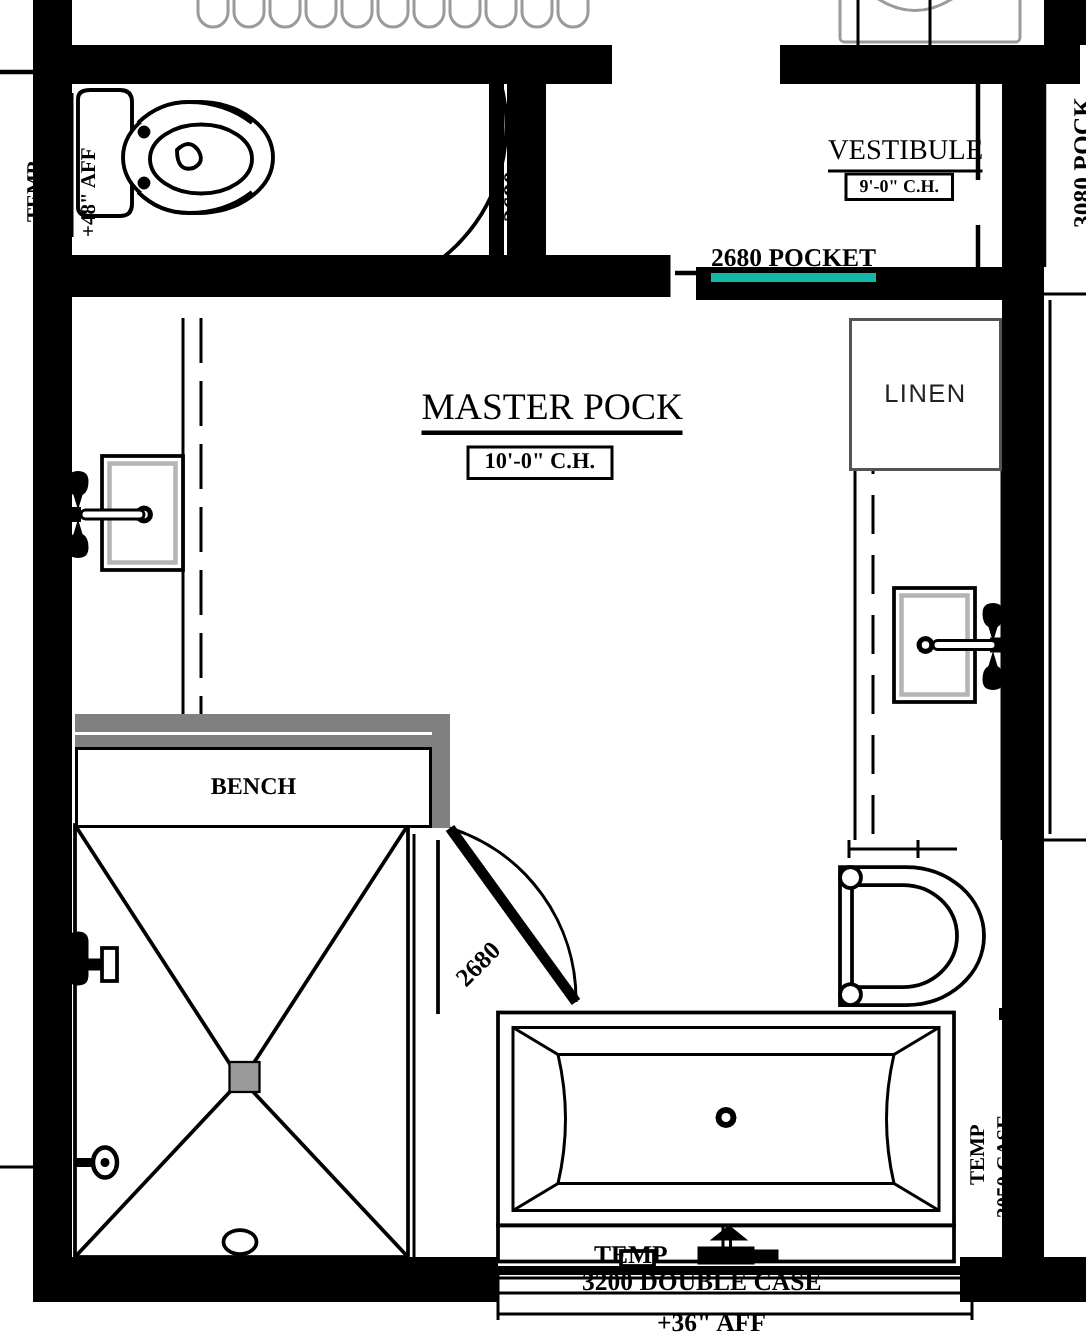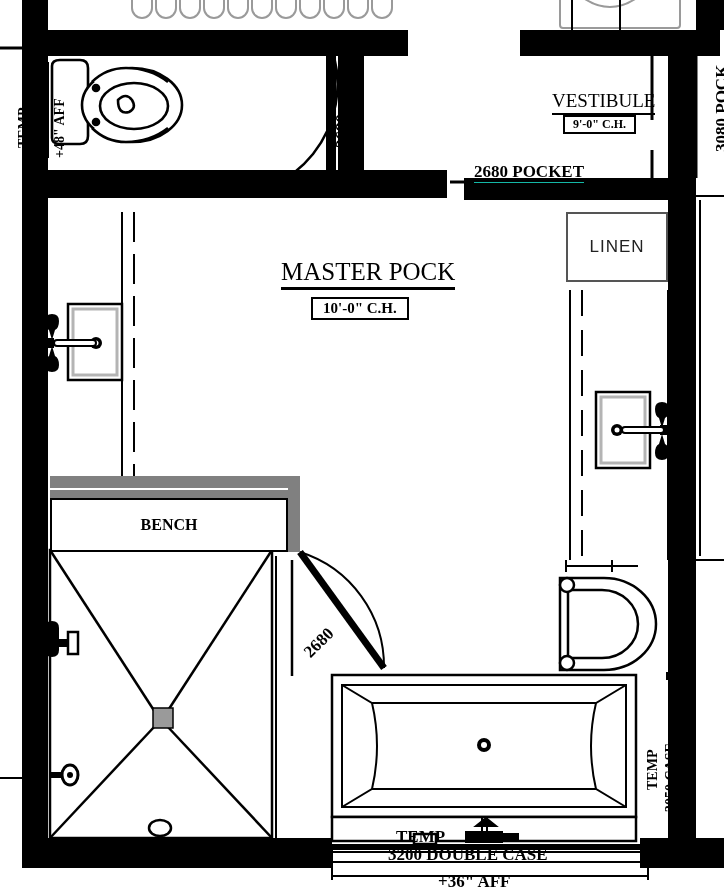--- a/index.html
+++ b/index.html
@@ -56,21 +56,21 @@
     font-size: 17px;
     font-weight: 700;
     font-family: "Liberation Serif", serif;
   }
   .tag-sm {
     font-size: 14px;
     font-weight: 700;
     font-family: "Liberation Serif", serif;
   }
   .tag-u {
-    border-bottom: 1px solid #14b8a6;
+    border-bottom: 6px solid #14b8a6;
   }
   .rot90 { transform: rotate(-90deg); transform-origin: left top; }
   .rotdiag { transform: rotate(-45deg); transform-origin: left top; }
   .linen-box {
     position: absolute;
     box-sizing: border-box;
     border: 2px solid #555;
     background: #ffffff;
     display: flex;
     align-items: center;
@@ -323,21 +323,21 @@
 
     <line x1="0" y1="778" x2="24" y2="778" stroke="#000" stroke-width="2"></line>
     <line x1="0" y1="48" x2="24" y2="48" stroke="#000" stroke-width="3"></line>
     <line x1="450" y1="182" x2="464" y2="182" stroke="#000" stroke-width="3"></line>
     <line x1="696" y1="196" x2="724" y2="196" stroke="#000" stroke-width="2"></line>
     <line x1="696" y1="560" x2="724" y2="560" stroke="#000" stroke-width="2"></line>
     <line x1="700" y1="200" x2="700" y2="556" stroke="#000" stroke-width="2"></line>
 
   </svg>
 
-  <div class="linen-box" style="left:566px; top:212px; width:102px; height:70px;">
+  <div class="linen-box" style="left:566px; top:212px; width:102px; height:102px;">
     <span class="linen-label">LINEN</span>
   </div>
 
   <div class="bench-area" style="left:50px; top:498px; width:238px; height:54px;">
     <span class="bench-label">BENCH</span>
   </div>
 
   <div class="lbl" style="left:281px; top:258px;">
     <div class="room-title">MASTER POCK</div>
   </div>

